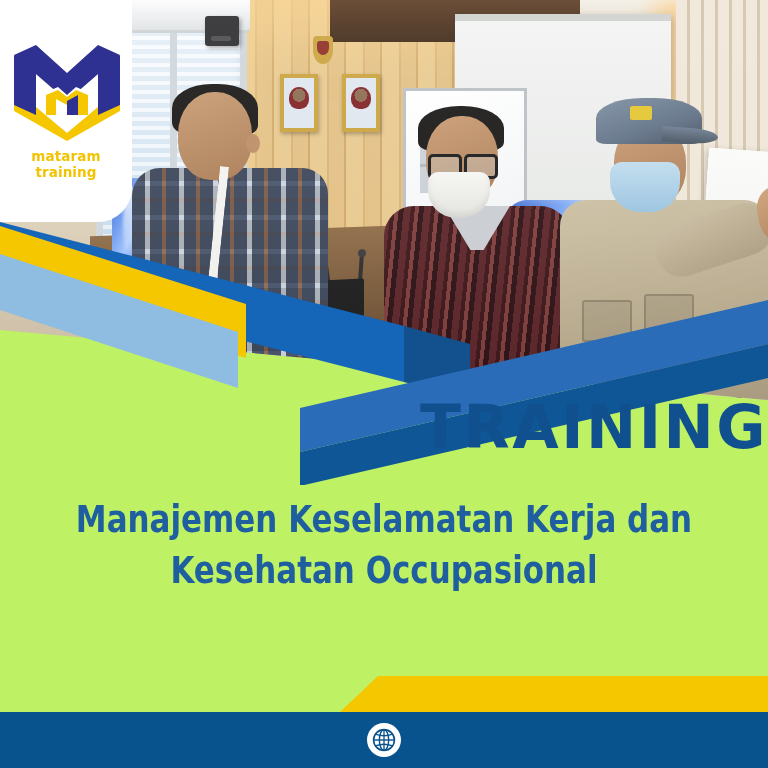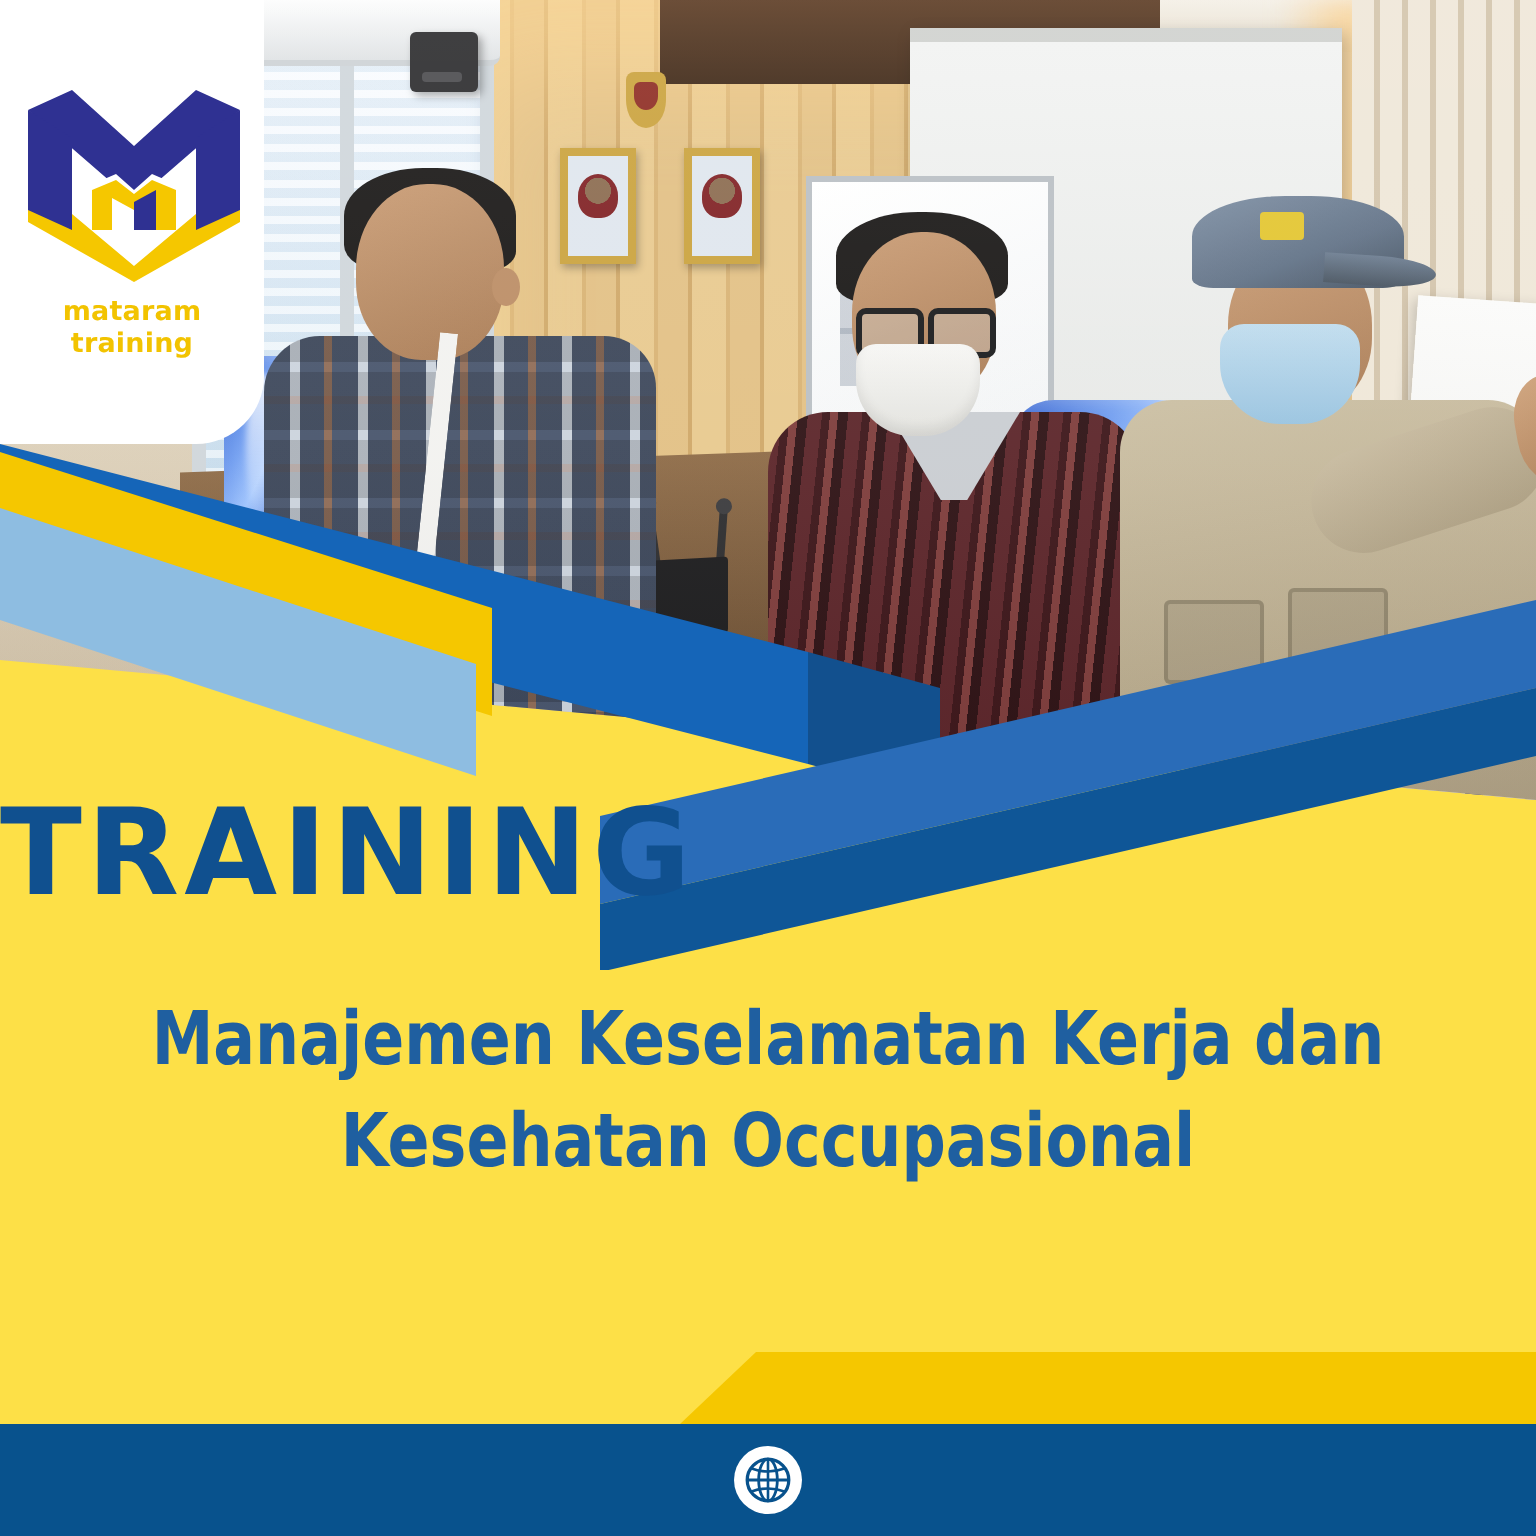--- a/index.html
+++ b/index.html
@@ -10,21 +10,21 @@
   }
   body {
     font-family: "Liberation Sans", sans-serif;
   }
 
   #poster {
     position: relative;
     width: 768px;
     height: 768px;
     overflow: hidden;
-    background: #fde047;
+    background: #bef264;
   }
 
   
   .photo-wrap {
     position: absolute;
     left: 0;
     top: 0;
     width: 768px;
     height: 460px;
     overflow: hidden;
@@ -385,21 +385,21 @@
   .ribbon-right-bot {
     left: 300px; top: 300px; width: 468px; height: 185px;
     background: #0F5697;
     -webkit-clip-path: polygon(468px 44px, 468px 78px, 0 186px, 0 152px);
     clip-path: polygon(468px 44px, 468px 78px, 0 186px, 0 152px);
   }
 
   
   .headline {
     position: absolute; left: 0; top: 392px; width: 768px;
-    text-align: left;
+    text-align: right;
     color: #10508F;
     font-size: 60px;
     font-weight: 700;
     letter-spacing: 2.5px;
     font-family: "DejaVu Sans", sans-serif;
     z-index: 8;
   }
   .subhead {
     position: absolute; left: 30px; top: 494px; width: 708px;
     text-align: center;

